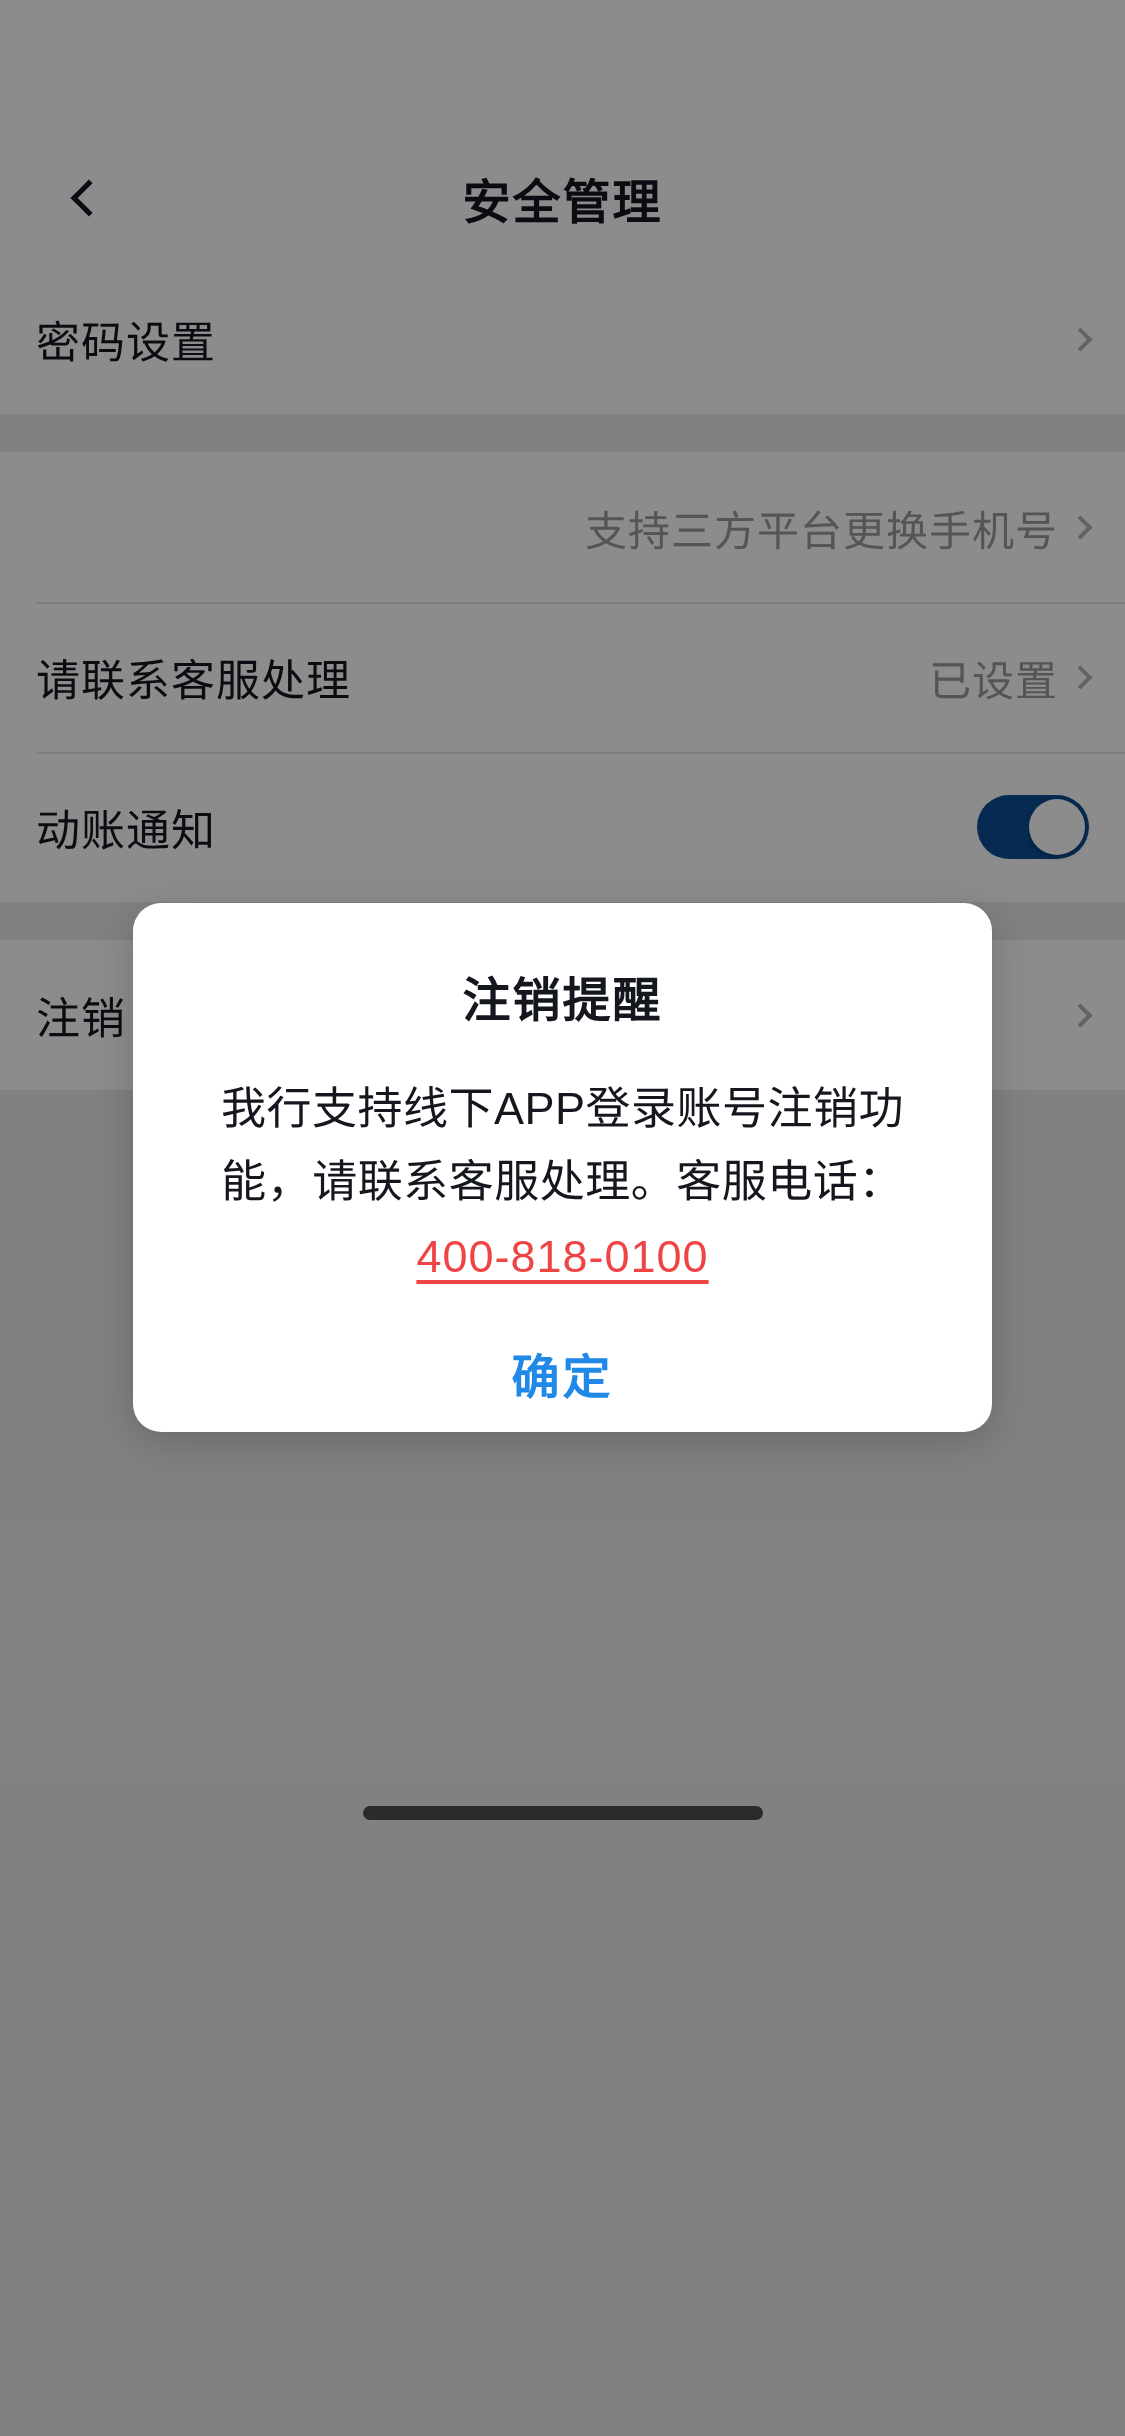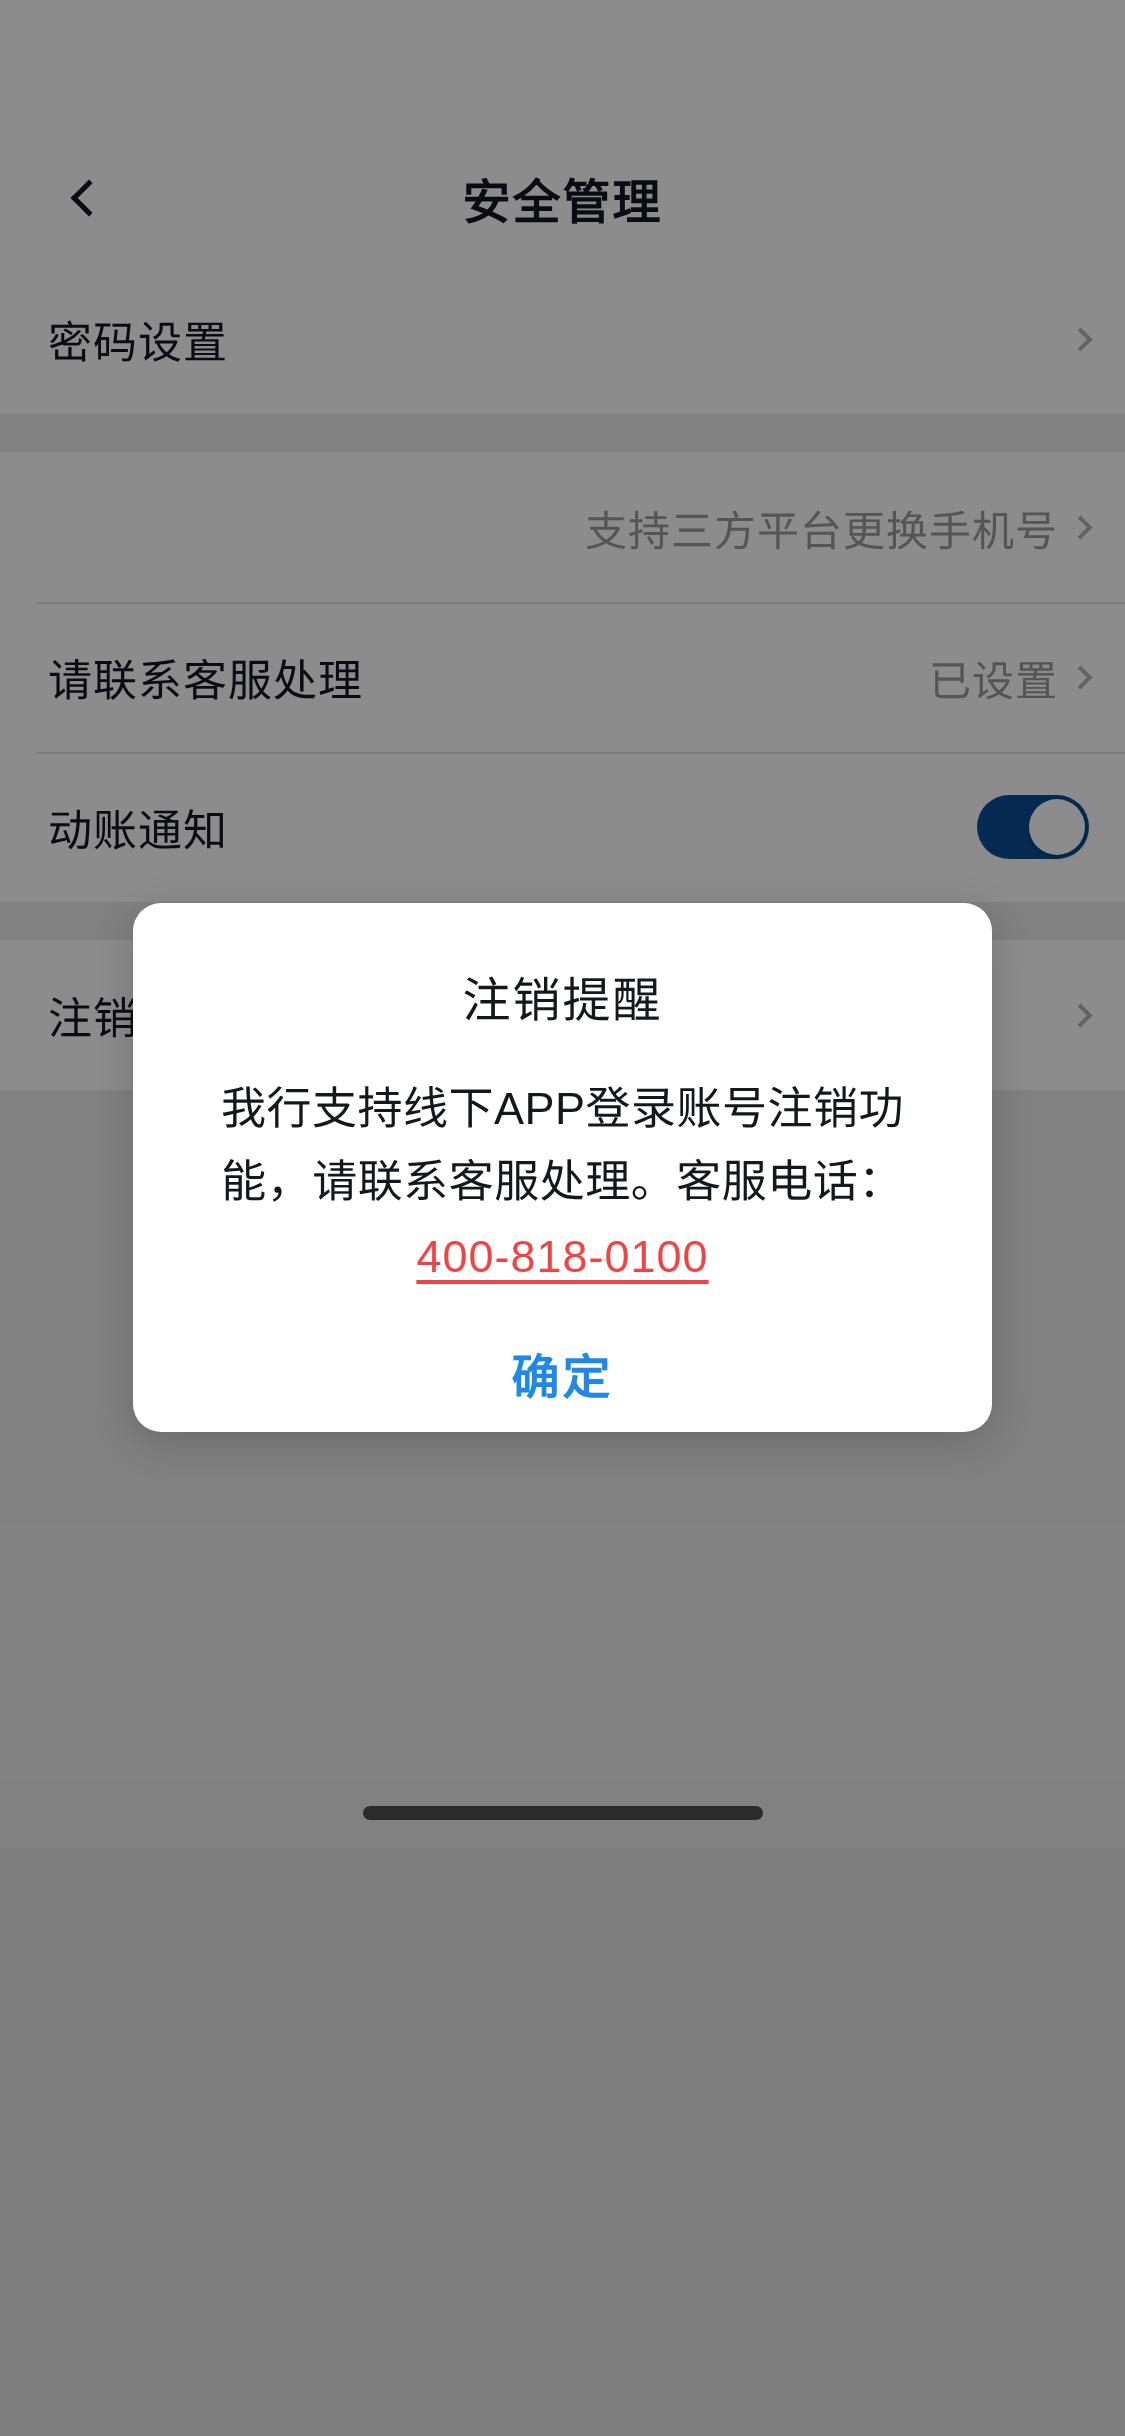--- a/index.html
+++ b/index.html
@@ -103,21 +103,21 @@
 
   
   .list-gap { height:38px; background:#ececed; }
 
   .group { background:#ffffff; }
 
   .row {
     position:relative;
     display:flex; align-items:center;
     height:150px;
-    padding:0 36px 0 48px;
+    padding:0 36px 0 36px;
     background:#ffffff;
   }
   .row + .row::before {
     content:"";
     position:absolute; left:36px; right:0; top:0;
     height:2px; background:#e3e3e4;
   }
   .row-label {
     font-size:44px;
     color:#15171f;
@@ -172,21 +172,21 @@
     top:903px;
     width:859px;
     background:#ffffff;
     border-radius:28px;
     padding:58px 52px 0 52px;
     box-shadow:0 10px 40px rgba(0,0,0,0.18);
     text-align:center;
   }
   .dialog-title {
     font-size:48px;
-    font-weight:400;
+    font-weight:700;
     color:#15171f;
     letter-spacing:2px;
     margin-bottom:42px;
   }
   .dialog-body {
     font-size:45px;
     line-height:1.62;
     color:#15171f;
     letter-spacing:0.5px;
     text-align:center;

